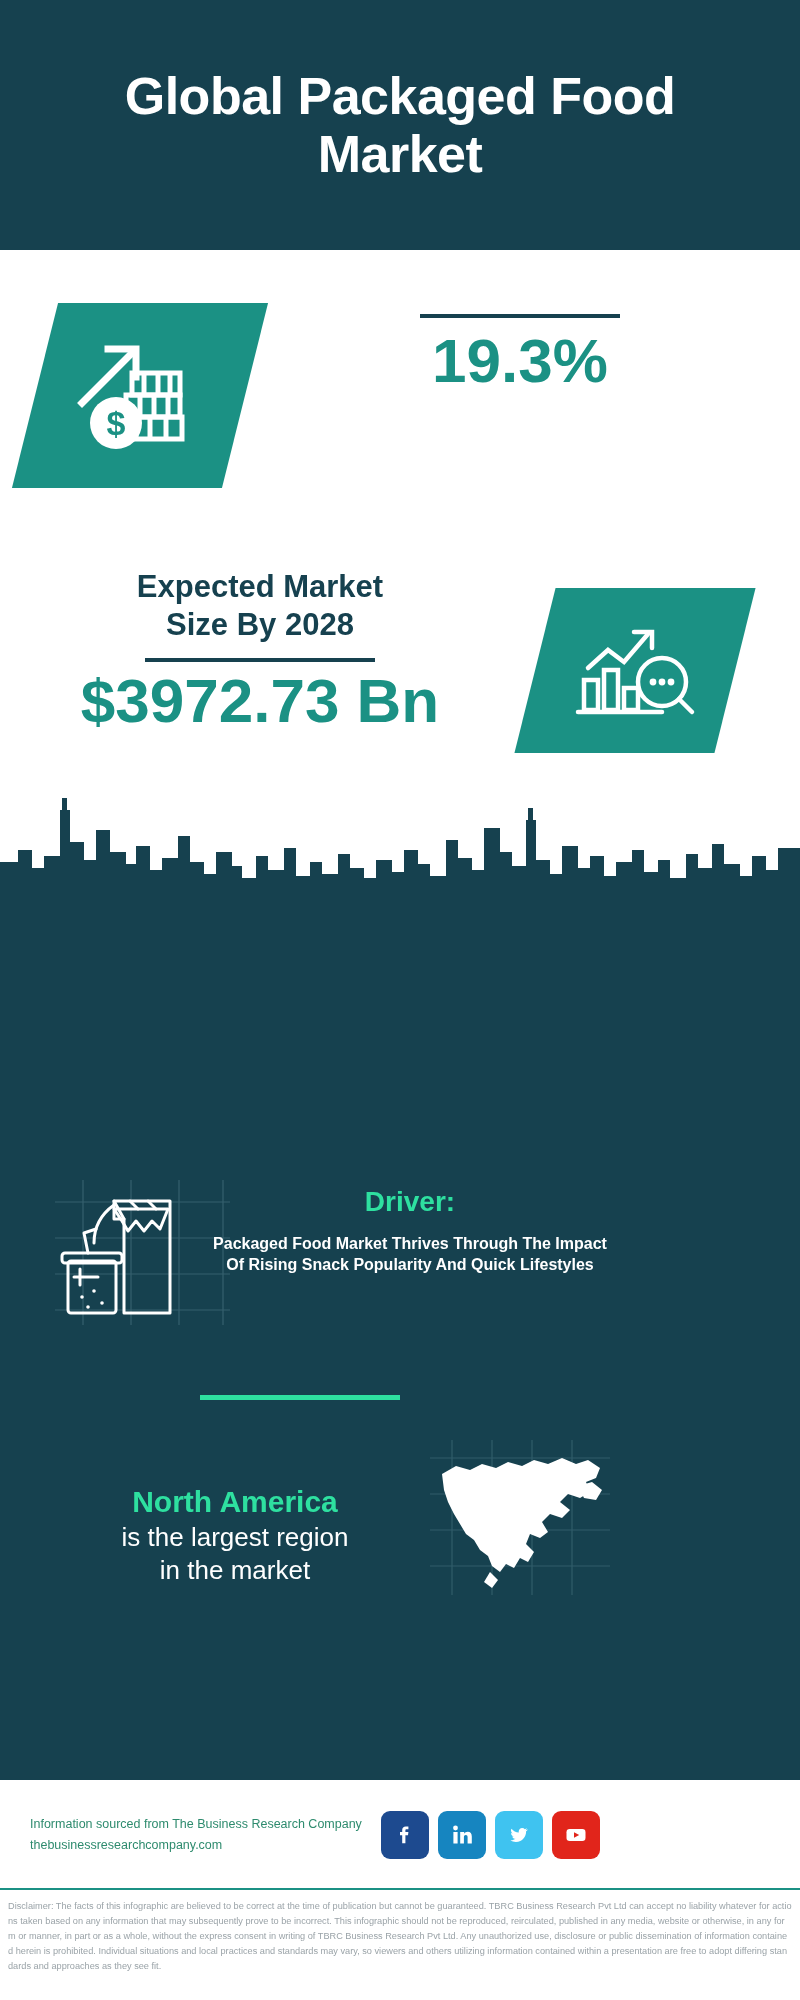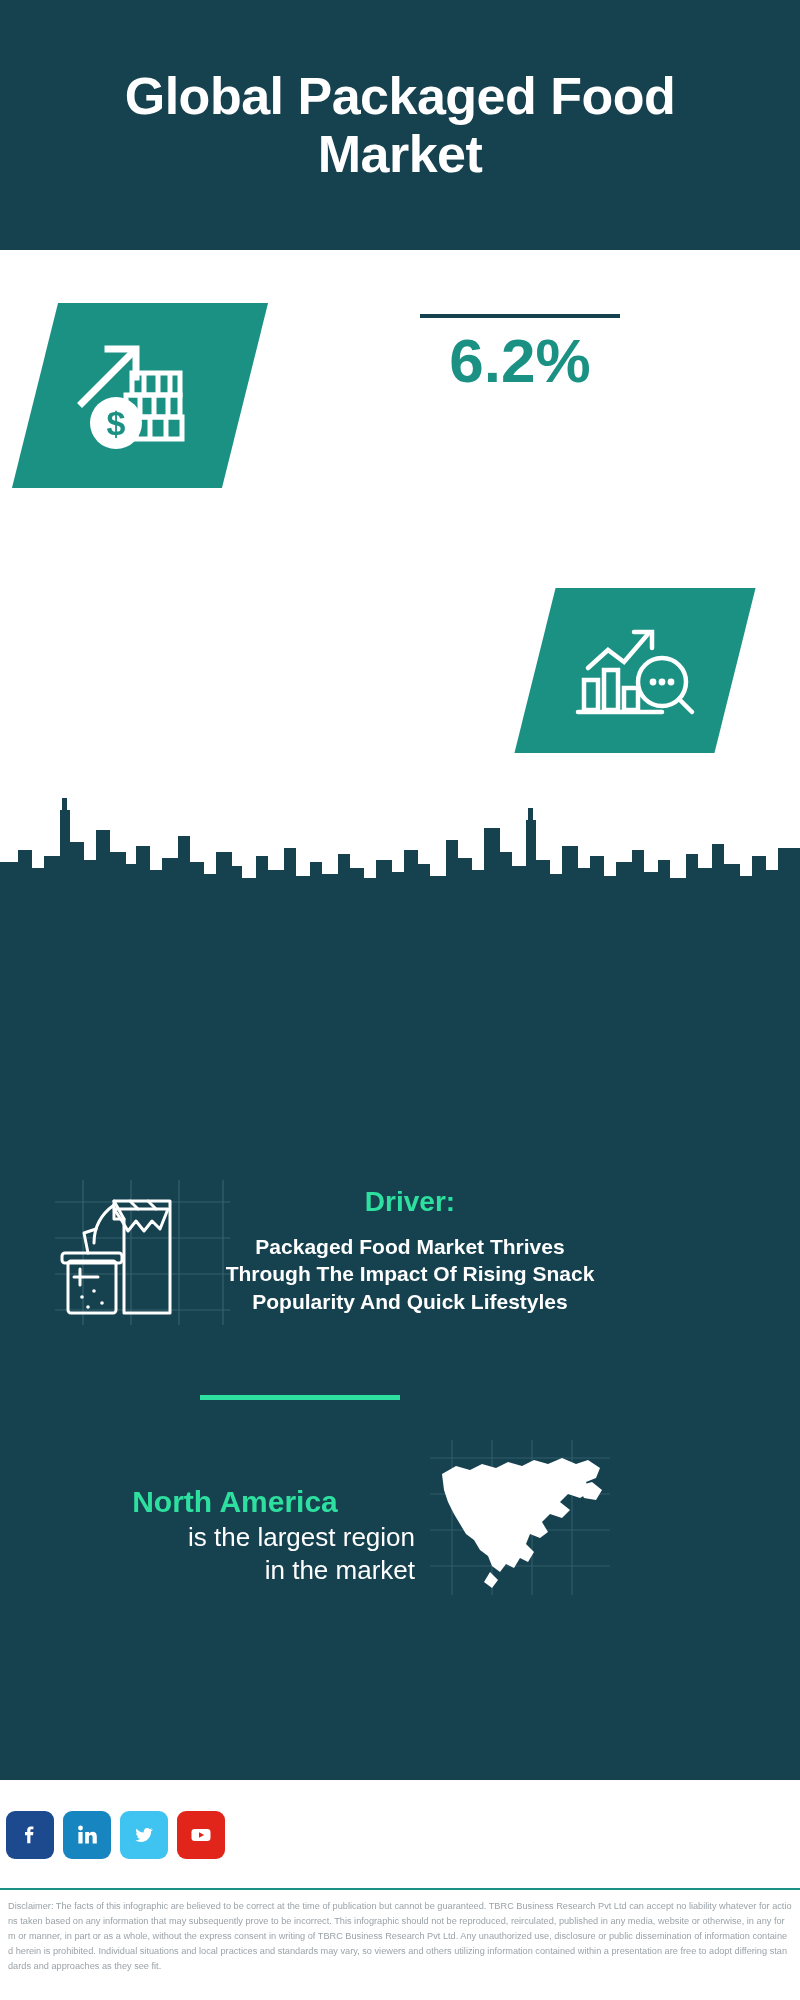--- a/index.html
+++ b/index.html
@@ -57,27 +57,27 @@
   
   .grid-left {
     position:absolute; left:55px; top:1180px; width:175px; height:145px;
     opacity:.35;
   }
 
   
   .driver-icon { position:absolute; left:48px; top:1185px; width:150px; height:140px; }
   .driver-block { position:absolute; left:210px; top:1185px; width:400px; text-align:center; }
   .driver-head { color:#2ee0a0; font-size:28px; font-weight:bold; line-height:1.2; }
-  .driver-body { color:#ffffff; font-size:21px; font-weight:bold; line-height:1.32; margin-top:14px; }
+  .driver-body { color:#ffffff; font-size:16px; font-weight:bold; line-height:1.32; margin-top:14px; }
   .rule-green { position:absolute; left:200px; top:1395px; width:200px; height:5px; background:#2ee0a0; }
 
   
   .region-block { position:absolute; left:55px; top:1455px; width:360px; text-align:center;margin-top:28px; }
   .region-name { color:#2ee0a0; font-size:30px; font-weight:bold; line-height:1.25; }
-  .region-sub { color:#ffffff; font-size:26px; font-weight:normal; line-height:1.3;text-align:right; }
+  .region-sub { color:#ffffff; font-size:26px; font-weight:normal; line-height:1.3; }
   .map-wrap { position:absolute; left:430px; top:1440px; width:180px; height:155px; }
   .map-grid { position:absolute; inset:0; opacity:.3; }
 
   
   .footer {
     position:absolute; left:0; top:1780px; width:800px; height:110px;
     background:#ffffff; display:flex; align-items:center;
   }
   .footer-text { margin-left:30px; width:345px; color:#2e8b6e; font-size:12.5px; line-height:1.65; }
   .social-row { display:flex; gap:9px; margin-left:6px; }
@@ -127,25 +127,31 @@
             <line x1="80" y1="86" x2="80" y2="108"></line>
             <line x1="96" y1="86" x2="96" y2="108"></line>
           </g>
           <circle cx="46" cy="92" r="26" fill="#ffffff"></circle>
           <text x="46" y="104" font-size="34" font-weight="bold" fill="#1b9184" text-anchor="middle" font-family="Liberation Sans, sans-serif">$</text>
         </svg>
       </div>
     </div>
     <div class="stat1-text">
       <div class="rule-dark"></div>
-      <div class="stat-value">6.2%</div>
+      <div class="stat-value">19.3%</div>
     </div>
   </div>
 
   <div class="stat2">
+    <div class="stat2-text">
+      <div class="stat-label">Expected Market</div>
+      <div class="stat-label">Size By 2028</div>
+      <div class="rule-dark2"></div>
+      <div class="stat-value">$3972.73 Bn</div>
+    </div>
     <div class="para-right">
       <div class="icon-wrap">
         <svg width="130" height="118" viewBox="0 0 130 118">
           <g stroke="#ffffff" stroke-width="4.5" fill="none" stroke-linecap="round">
             <polyline points="18,56 38,38 54,50 78,22"></polyline>
             <polyline points="64,20 82,20 82,36"></polyline>
             <rect x="14" y="68" width="14" height="30"></rect>
             <rect x="34" y="58" width="14" height="40"></rect>
             <rect x="54" y="76" width="14" height="22"></rect>
             <line x1="8" y1="100" x2="92" y2="100"></line>
@@ -295,20 +301,24 @@
       <path fill="#ffffff" d="M12,34 L26,26 L40,30 L52,24 L66,28 L78,22 L92,26 L104,20 L118,24 L132,18
         L146,24 L158,20 L170,28 L166,38 L156,42 L160,52 L150,58 L138,54 L130,62 L140,70 L132,78
         L120,74 L112,82 L118,92 L110,98 L100,94 L96,104 L104,112 L98,122 L90,118 L84,128 L76,124
         L70,132 L62,126 L58,116 L50,110 L44,100 L36,94 L30,84 L24,74 L18,62 L14,50 Z"></path>
       <path fill="#ffffff" d="M148,46 L162,42 L172,50 L166,60 L154,58 Z"></path>
       <path fill="#ffffff" d="M60,132 L68,140 L62,148 L54,142 Z"></path>
     </svg>
   </div>
 
   <div class="footer">
+    <div class="footer-text">
+      <div>Information sourced from The Business Research Company</div>
+      <div>thebusinessresearchcompany.com</div>
+    </div>
     <div class="social-row">
       <div class="sicon s-fb">
         <svg width="26" height="26" viewBox="0 0 26 26">
             <path fill="#fff" d="M16.4 7.2h-2.0c-.6 0-1.0.4-1.0 1.1v1.8h3.0l-.4 3.1h-2.6v8.0h-3.2v-8.0H8.0V10.1h2.2V8.0c0-2.3 1.4-3.6 3.5-3.6h2.7v2.8z"></path>
           </svg>
       </div>
       <div class="sicon s-li">
         <svg width="26" height="26" viewBox="0 0 26 26">
           <circle cx="6.5" cy="6" r="2.4" fill="#fff"></circle>
           <rect x="4.4" y="10" width="4.2" height="11.5" fill="#fff"></rect>

